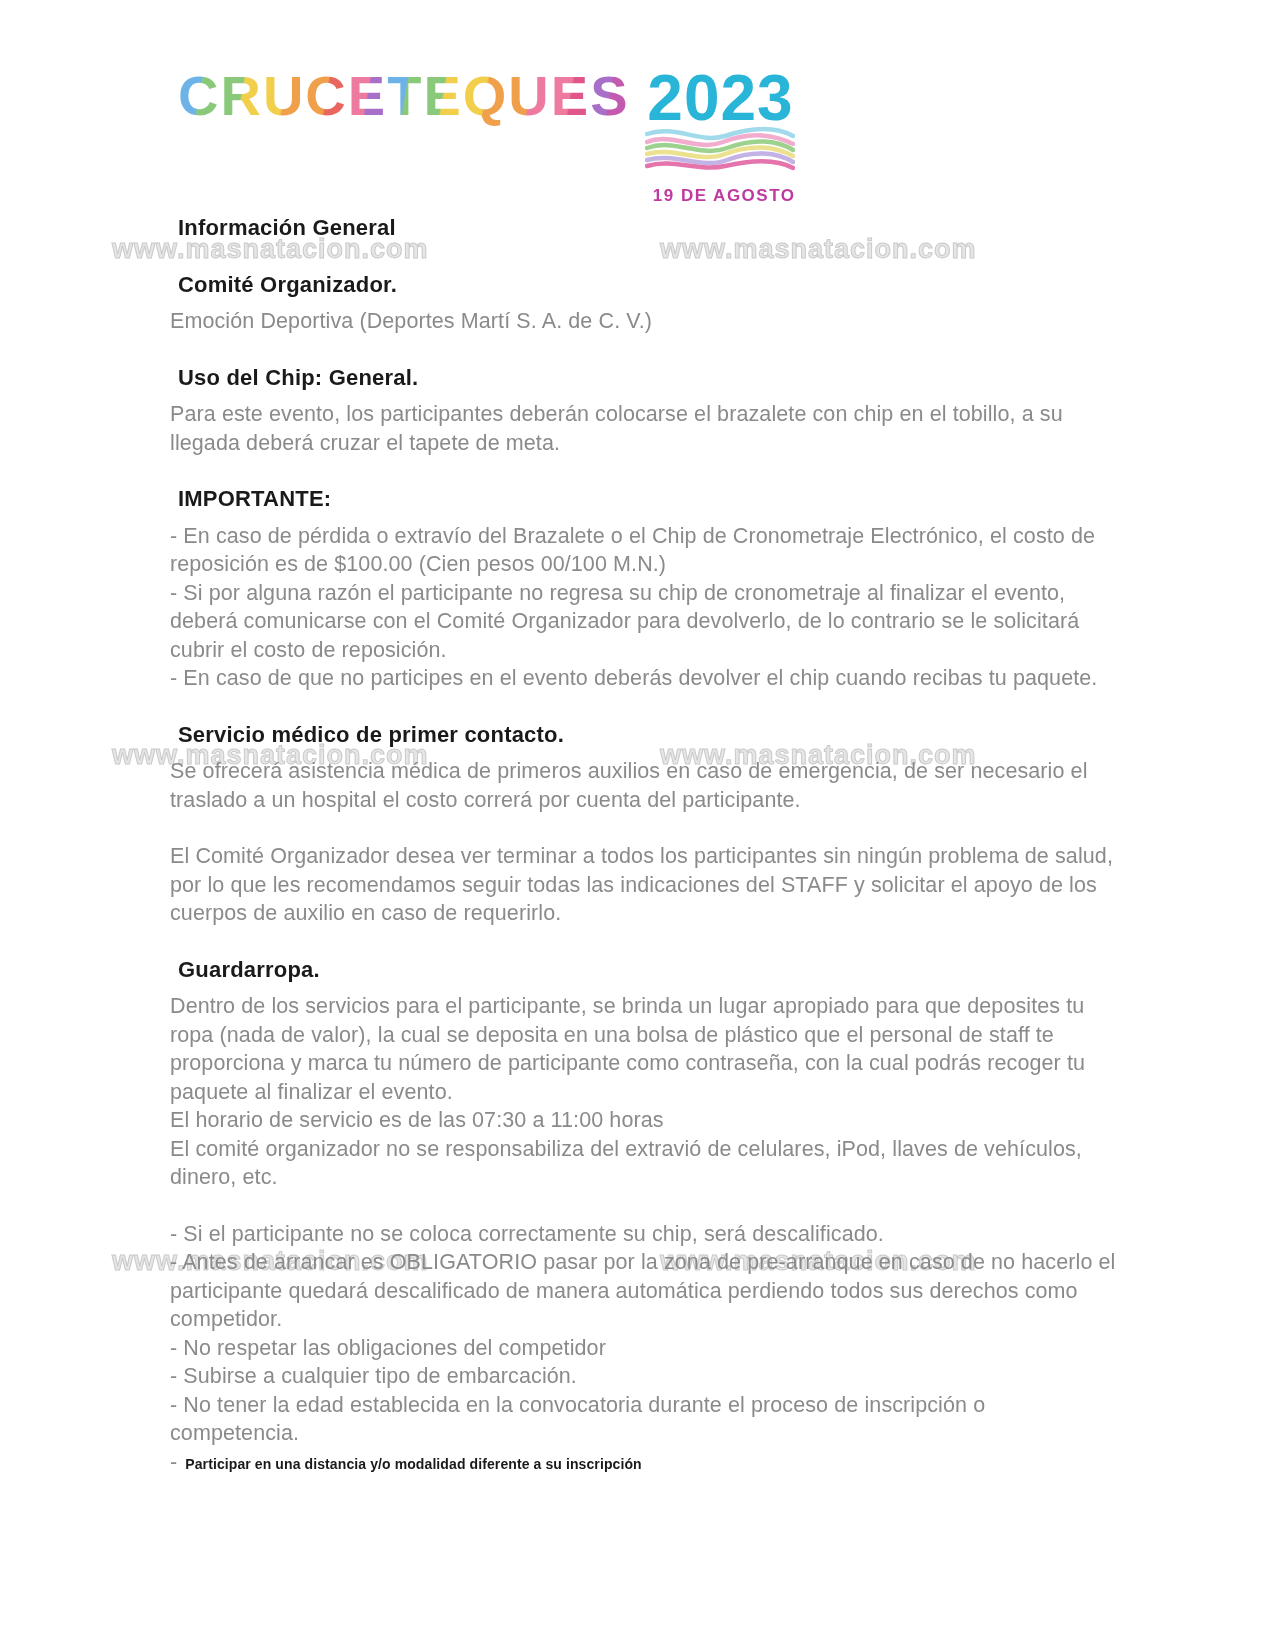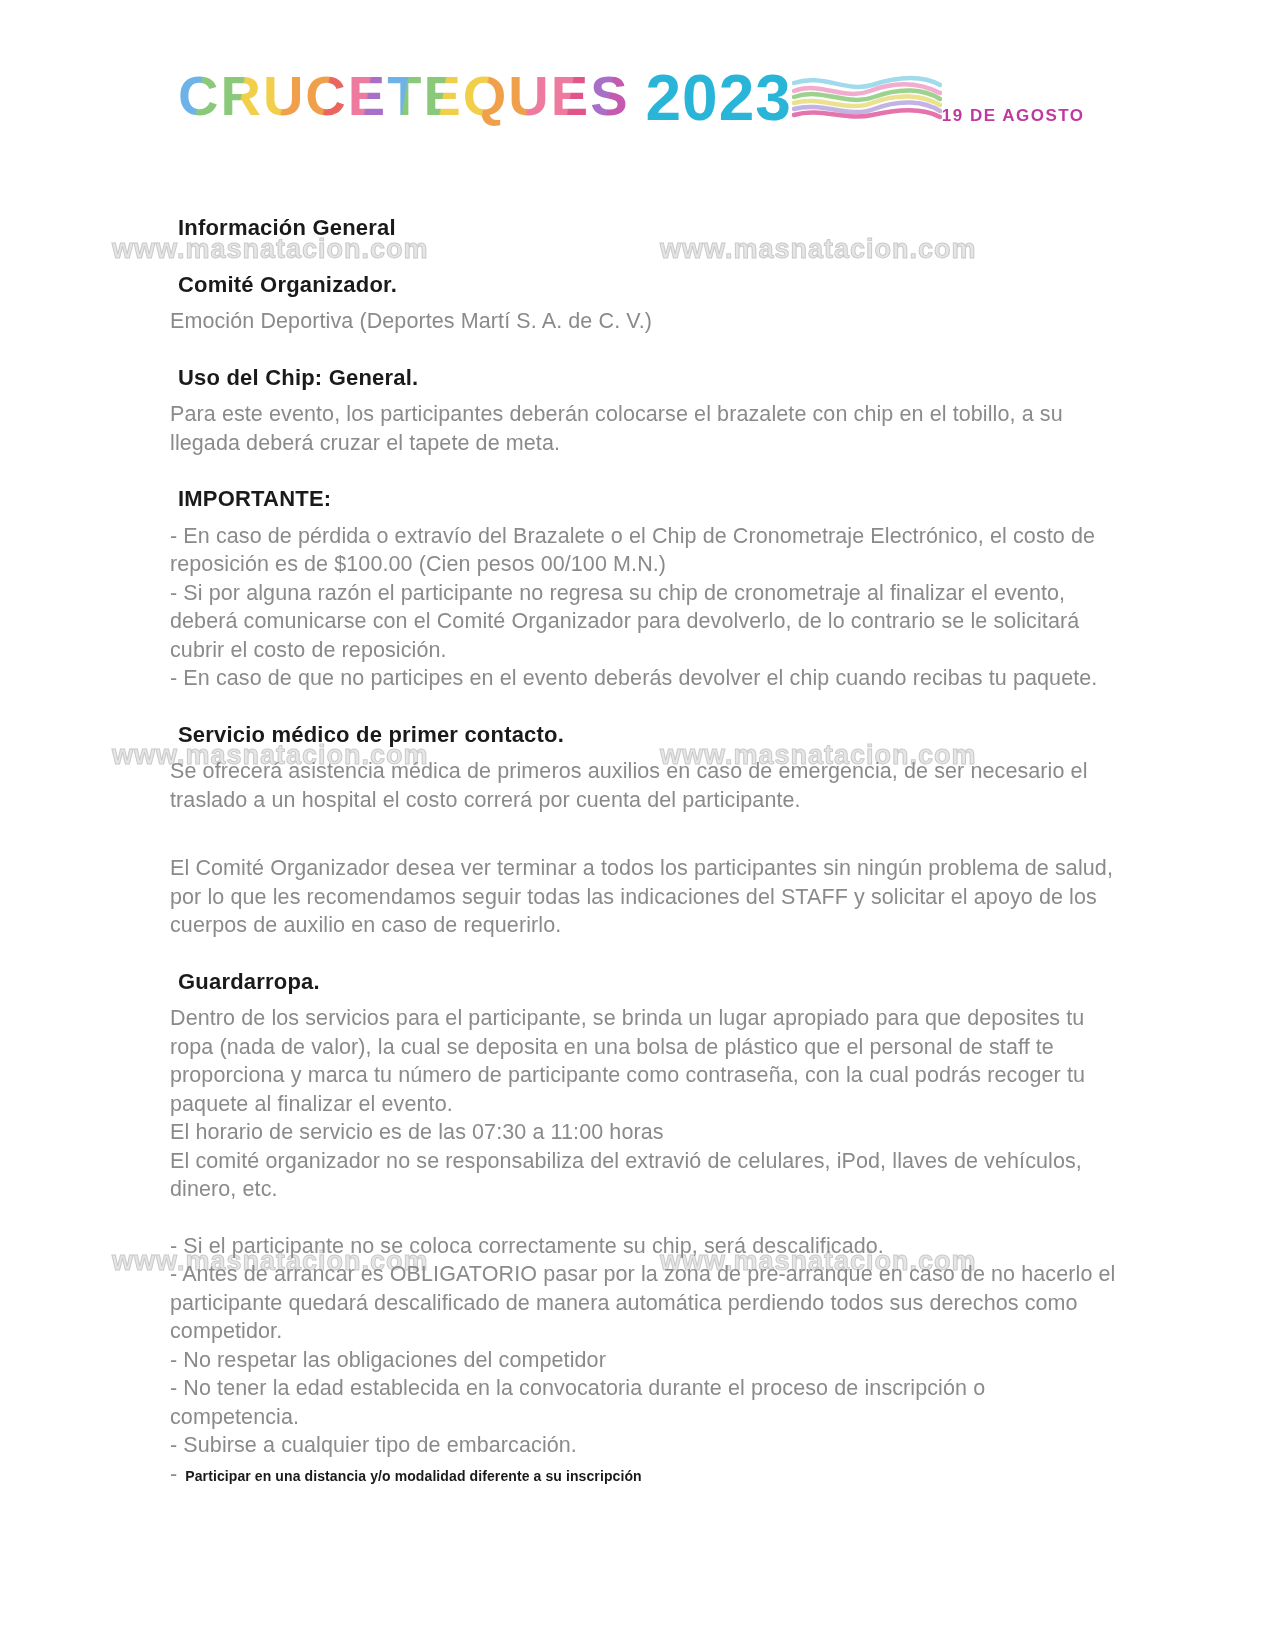--- a/index.html
+++ b/index.html
@@ -22,37 +22,37 @@
   .wm-r3l { top:1246px; left:112px; }
   .wm-r3r { top:1246px; left:660px; }
 
   
   .logo { position:absolute; left:178px; top:70px; z-index:1; display:flex; align-items:flex-start; }
   .logo-words { display:flex; }
   .logo-word {
     font-weight:800; font-size:56px; line-height:52px; letter-spacing:2px;
     white-space:nowrap;
   }
-  .logo-right { margin-left:16px; display:flex; flex-direction:row; align-items:center; }
+  .logo-right { margin-left:16px; display:flex; flex-direction:column; align-items:center; }
   .logo-year { font-size:64px; font-weight:800; line-height:56px; letter-spacing:1px; }
   .waves { margin-top:0px; display:block; }
   .logo-date { font-size:17px; font-weight:700; letter-spacing:1.5px; margin-top:14px; align-self:flex-end; white-space:nowrap; }
 
   
   .content {
     position:absolute; left:170px; top:206px; width:948px; z-index:1;
     font-size:21.5px; line-height:28.5px; color:#8a8a8a; letter-spacing:0.1px;
   }
   .sec + .sec { margin-top:28px; }
   h2 {
     font-size:22px; line-height:28.5px; color:#1a1a1a;
     margin:8px; font-weight:700; letter-spacing:0.2px;
   }
   p { margin:0; }
-  p.gap-above { margin-top:40px; }
+  p.gap-above { margin-top:28px; }
   .closing-line { margin:0; }
   .closing-dash { color:#8a8a8a; font-weight:400; margin-right:8px; }
   .closing-text { color:#1a1a1a; font-weight:700; font-size:14px; }
 </style>
 </head>
 <body>
 
 <div class="page">
 
   <div class="wm wm-r1l">www.masnatacion.com</div>
@@ -114,21 +114,21 @@
       <h2>Guardarropa.</h2>
       <p>Dentro de los servicios para el participante, se brinda un lugar apropiado para que deposites tu ropa (nada de valor), la cual se deposita en una bolsa de plástico que el personal de staff te proporciona y marca tu número de participante como contraseña, con la cual podrás recoger tu paquete al finalizar el evento.</p>
       <p>El horario de servicio es de las 07:30 a 11:00 horas</p>
       <p>El comité organizador no se responsabiliza del extravió de celulares, iPod, llaves de vehículos, dinero, etc.</p>
     </section>
 
     <section class="sec">
       <p>- Si el participante no se coloca correctamente su chip, será descalificado.</p>
       <p>- Antes de arrancar es OBLIGATORIO pasar por la zona de pre-arranque en caso de no hacerlo el participante quedará descalificado de manera automática perdiendo todos sus derechos como competidor.</p>
       <p>- No respetar las obligaciones del competidor</p>
+      <p>- Subirse a cualquier tipo de embarcación.</p>
       <p>- No tener la edad establecida en la convocatoria durante el proceso de inscripción o competencia.</p>
-      <p>- Subirse a cualquier tipo de embarcación.</p>
       <p class="closing-line">
         <span class="closing-dash">-</span><span class="closing-text">Participar en una distancia y/o modalidad diferente a su inscripción</span>
       </p>
     </section>
 
   </div>
 </div>
 
 </body></html>

